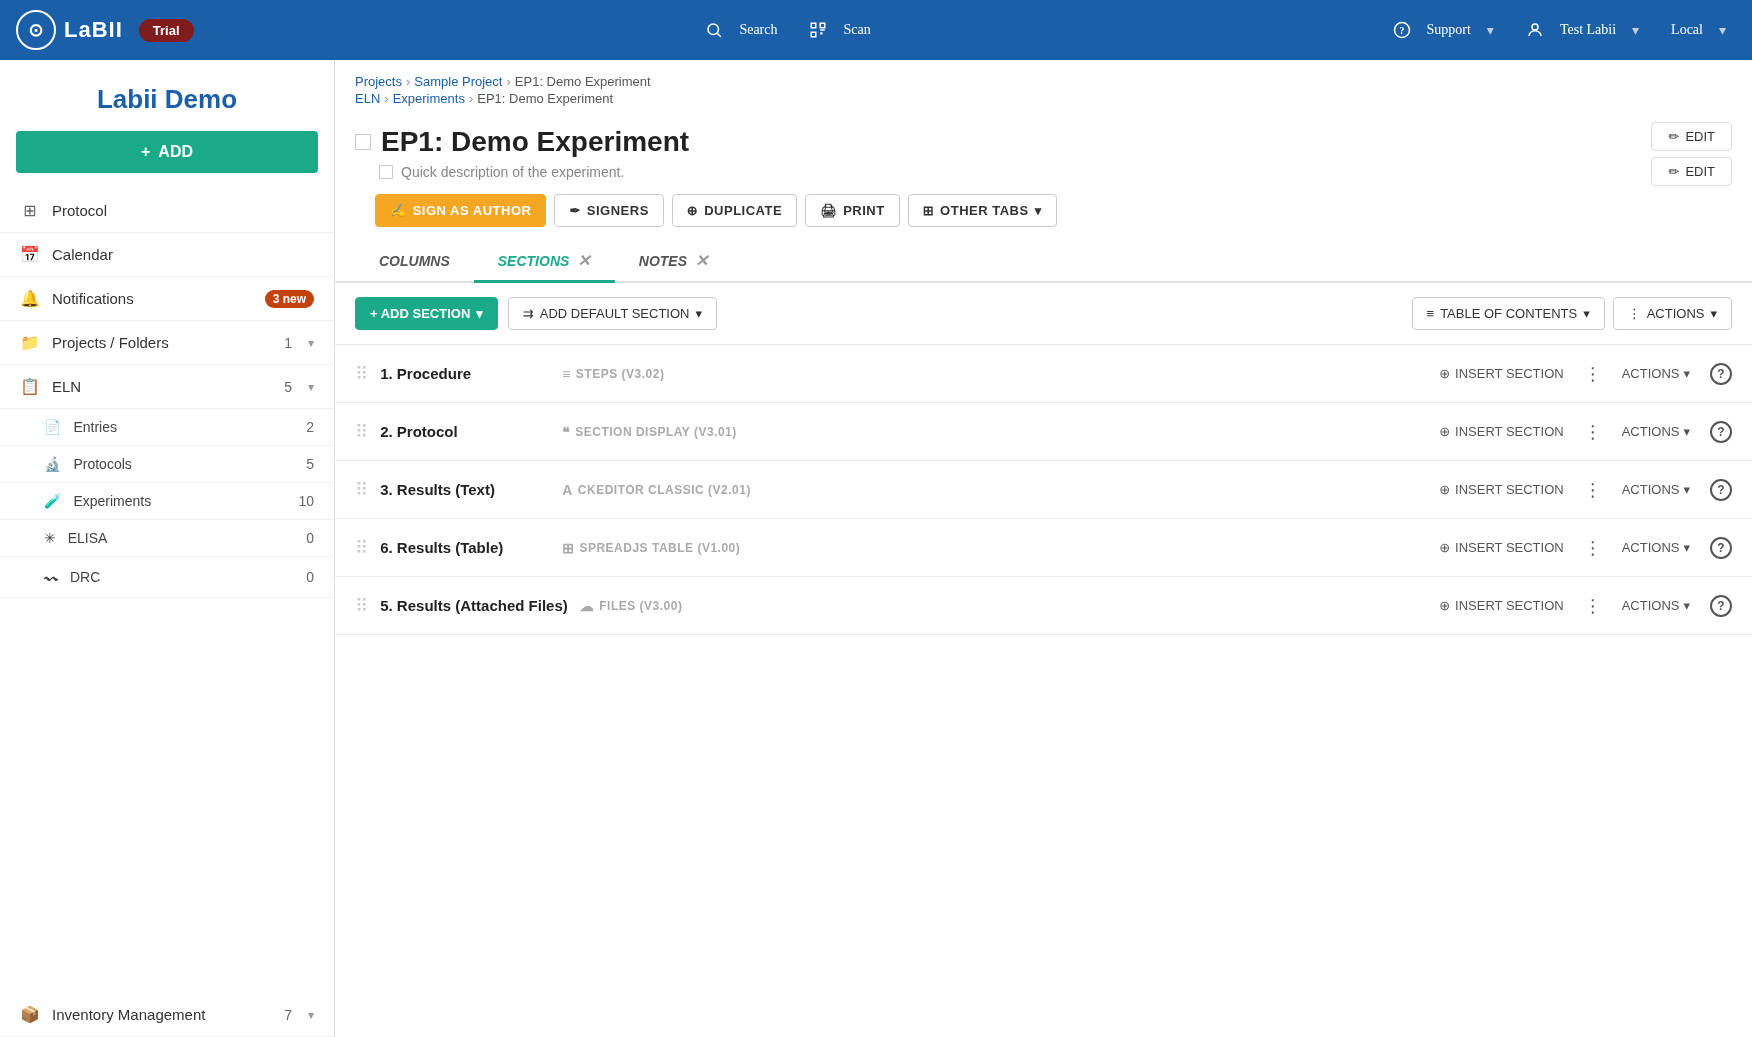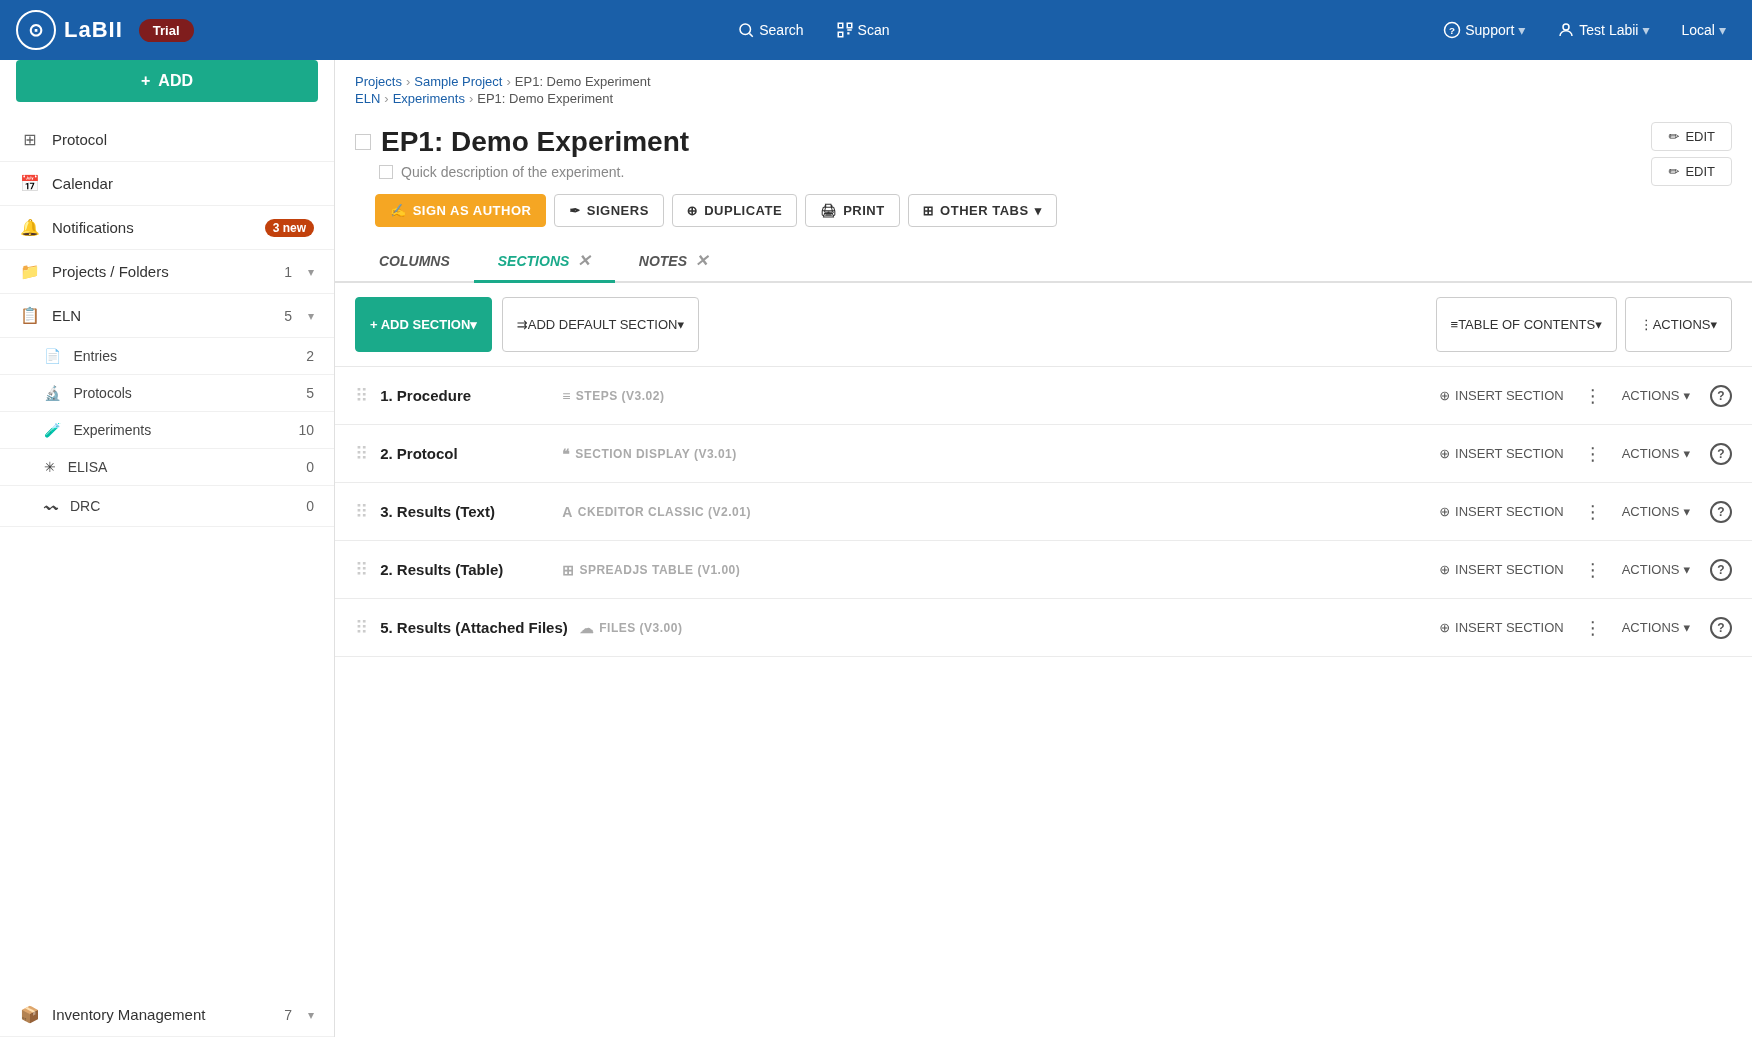--- a/index.html
+++ b/index.html
@@ -20,22 +20,22 @@
       width: 40px; height: 40px; border-radius: 50%; border: 2px solid white;
       display: flex; align-items: center; justify-content: center; color: white; font-size: 18px; font-weight: bold;
     }
     .logo-text { color: white; font-size: 22px; font-weight: bold; letter-spacing: 1px; }
     .trial-badge {
       background: #7f1d1d; color: white; border-radius: 20px; padding: 4px 14px;
       font-size: 13px; font-weight: bold; margin-left: 4px;
     }
     .nav-spacer { flex: 1; }
     .nav-btn {
-      display: flex; align-items: center; gap: 4px; color: white; background: none;
-      border: none; cursor: pointer; font-size: 14px; padding: 6px 10px;
+      display: flex; align-items: center; gap: 16px; color: white; background: none;
+      border: none; cursor: pointer; font-size: 14px; padding: 6px 10px; font-family: Liberation Serif, serif;
     }
     .nav-btn svg { width: 18px; height: 18px; fill: white; }
 
     
     .main-layout { display: flex; flex: 1; overflow: hidden; }
 
     
     .sidebar {
       width: 335px; background: white; border-right: 1px solid #e0e0e0;
       display: flex; flex-direction: column; flex-shrink: 0; overflow-y: auto;
@@ -124,21 +124,21 @@
     .tab-item.active { color: #1aaa8a; border-bottom-color: #1aaa8a; }
     .tab-close { color: #999; font-size: 16px; cursor: pointer; }
 
     
     .sections-toolbar {
       display: flex; align-items: center; gap: 10px; padding: 14px 20px;
       border-bottom: 1px solid #e8e8e8;
     }
     .sections-toolbar-right { margin-left: auto; display: flex; align-items: center; gap: 8px; }
     .toolbar-btn {
-      display: flex; align-items: center; padding: 19px 14px;
+      display: flex; align-items: center; gap: 6px; padding: 8px 14px;
       border-radius: 4px; border: 1px solid #ccc; background: white;
       font-size: 13px; cursor: pointer; color: #333; font-weight: 500;
     }
     .toolbar-btn.green-bg { background: #1aaa8a; color: white; border-color: #1aaa8a; font-weight: 600; }
 
     
     .section-row {
       display: flex; align-items: center; gap: 12px; padding: 16px 20px;
       border-bottom: 1px solid #ebebeb; background: white;
     }
@@ -218,20 +218,21 @@
 
   <button class="nav-btn">
     <span>Local</span>
     <span style="color:rgba(255,255,255,0.7)">▾</span>
   </button>
 </div>
 
 <div class="main-layout">
 
   <div class="sidebar">
+    <div class="sidebar-title">Labii Demo</div>
 
     <button class="add-btn">
       <span>+</span>
       <span>ADD</span>
     </button>
 
     <div class="sidebar-nav-item">
       <span class="icon">⊞</span>
       <span class="label">Protocol</span>
     </div>
@@ -456,21 +457,21 @@
         <button class="actions-btn">
           <span>ACTIONS</span>
           <span>▾</span>
         </button>
         <div class="help-icon">?</div>
       </div>
     </div>
 
     <div class="section-row">
       <span class="drag-handle">⠿</span>
-      <span class="section-name">2. Results (Table)</span>
+      <span class="section-name">6. Results (Table)</span>
       <div class="section-type">
         <span class="section-type-icon">⊞</span>
         <span>SPREADJS TABLE (V1.00)</span>
       </div>
       <div class="section-row-right">
         <div class="insert-section-btn">
           <span>⊕</span>
           <span>INSERT SECTION</span>
         </div>
         <span class="vert-dots">⋮</span>

